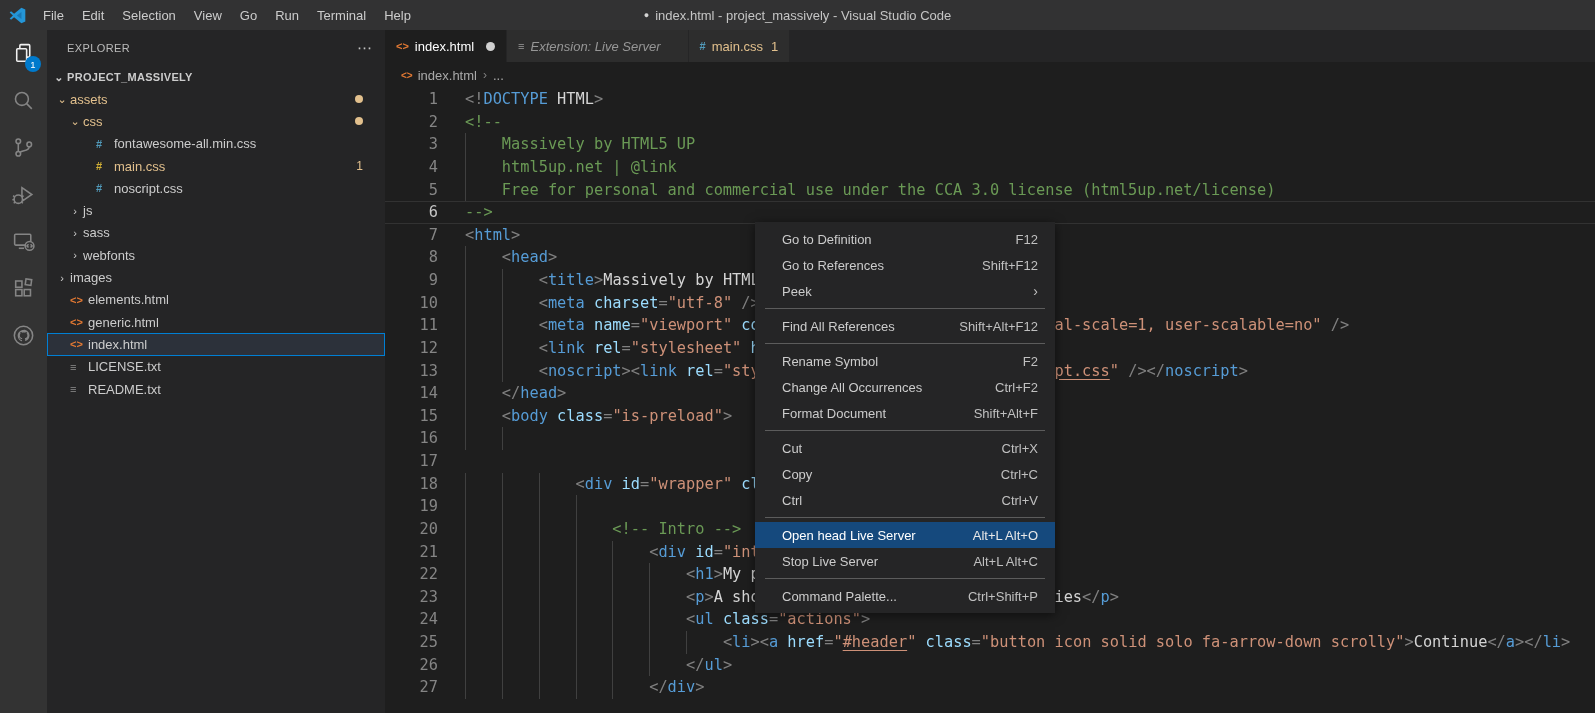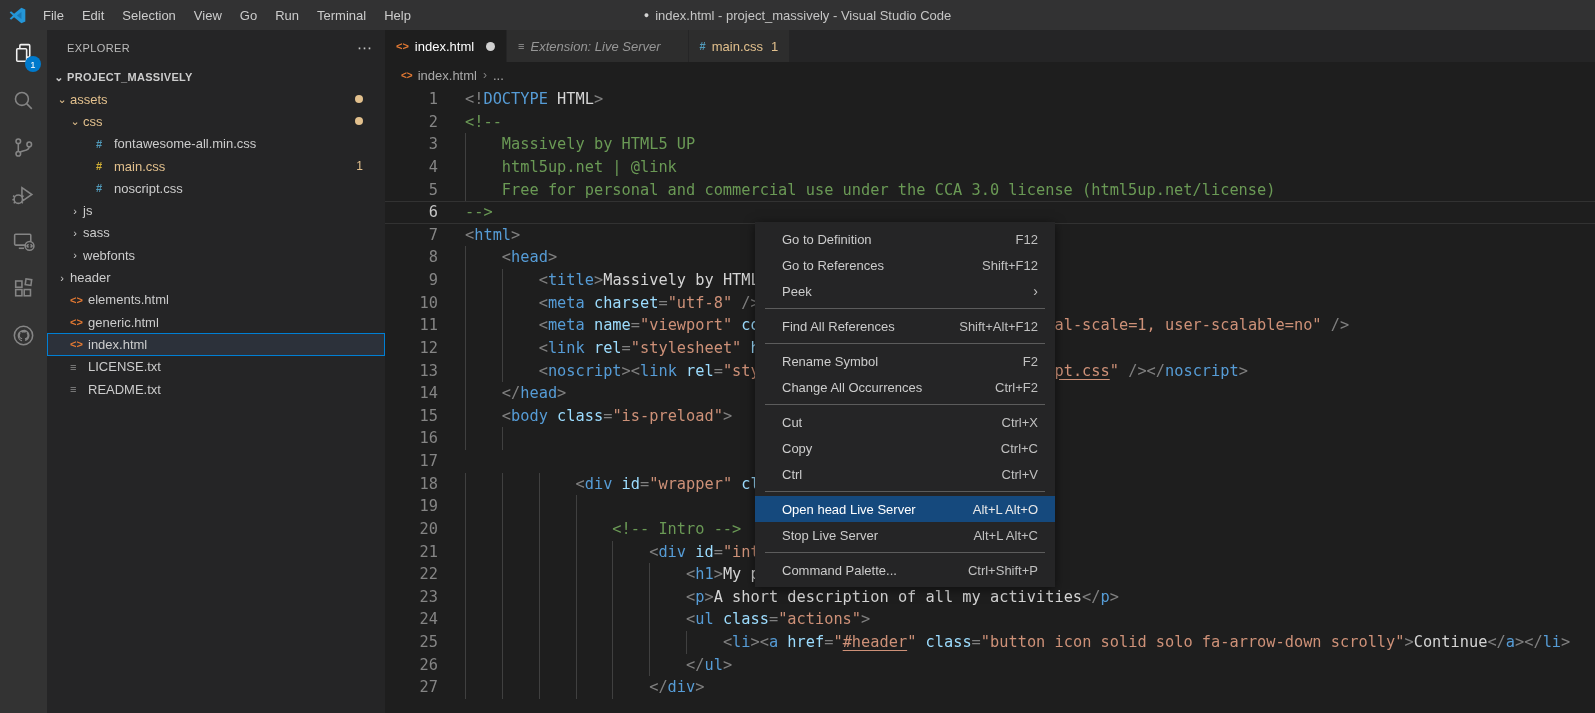--- a/index.html
+++ b/index.html
@@ -204,21 +204,21 @@
         <span class="tw-label">sass</span>
         <span class="tw-spacer"></span>
       </div>
       <div class="tree-row" style="padding-left: 19px;">
         <span class="tw-chevron">›</span>
         <span class="tw-label">webfonts</span>
         <span class="tw-spacer"></span>
       </div>
       <div class="tree-row" style="padding-left: 6px;">
         <span class="tw-chevron">›</span>
-        <span class="tw-label">header</span>
+        <span class="tw-label">images</span>
         <span class="tw-spacer"></span>
       </div>
       <div class="tree-row" style="padding-left: 6px;">
         <span class="tw-icon" style="color: rgb(227, 121, 51); padding-left: 16px; width: 34px;">&lt;&gt;</span>
         <span class="tw-label">elements.html</span>
         <span class="tw-spacer"></span>
       </div>
       <div class="tree-row" style="padding-left: 6px;">
         <span class="tw-icon" style="color: rgb(227, 121, 51); padding-left: 16px; width: 34px;">&lt;&gt;</span>
         <span class="tw-label">generic.html</span>
@@ -318,20 +318,24 @@
     </div>
     <div class="ctx-sep"></div>
     <div class="ctx-item">
       <span class="lab">Rename Symbol</span>
       <span class="sc">F2</span>
     </div>
     <div class="ctx-item">
       <span class="lab">Change All Occurrences</span>
       <span class="sc">Ctrl+F2</span>
     </div>
+    <div class="ctx-item">
+      <span class="lab">Format Document</span>
+      <span class="sc">Shift+Alt+F</span>
+    </div>
     <div class="ctx-sep"></div>
     <div class="ctx-item">
       <span class="lab">Cut</span>
       <span class="sc">Ctrl+X</span>
     </div>
     <div class="ctx-item">
       <span class="lab">Copy</span>
       <span class="sc">Ctrl+C</span>
     </div>
     <div class="ctx-item">

